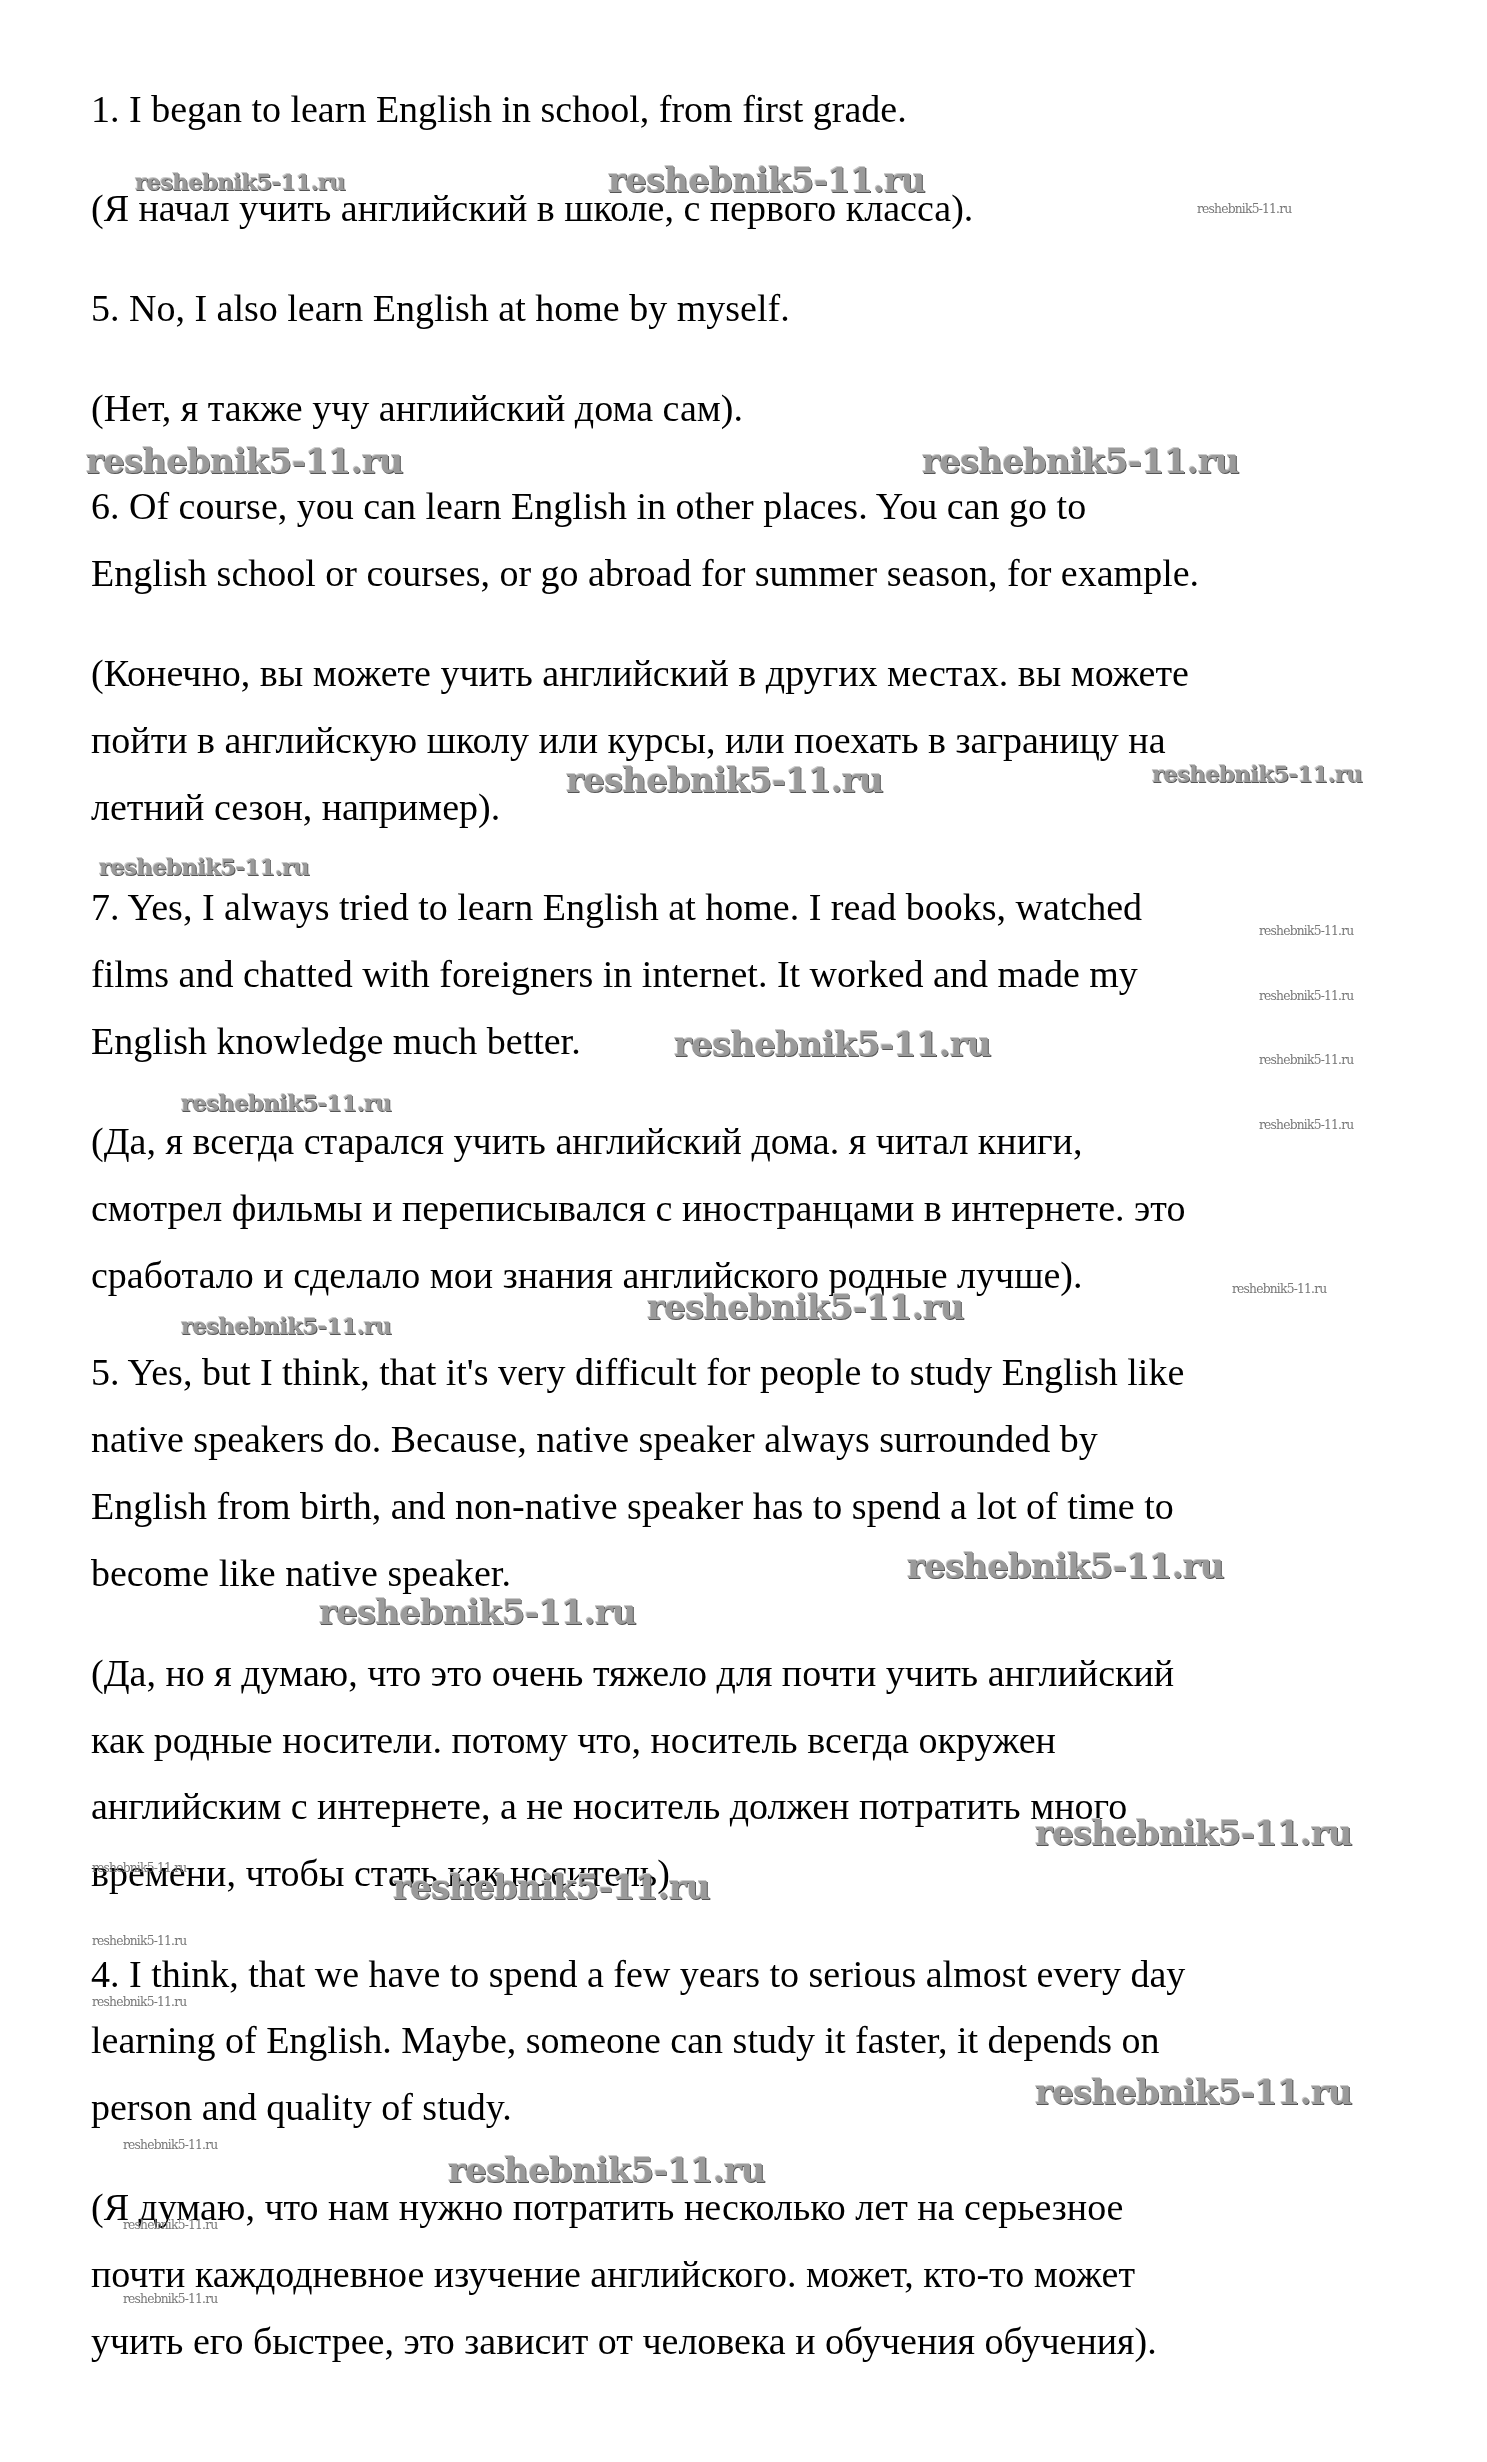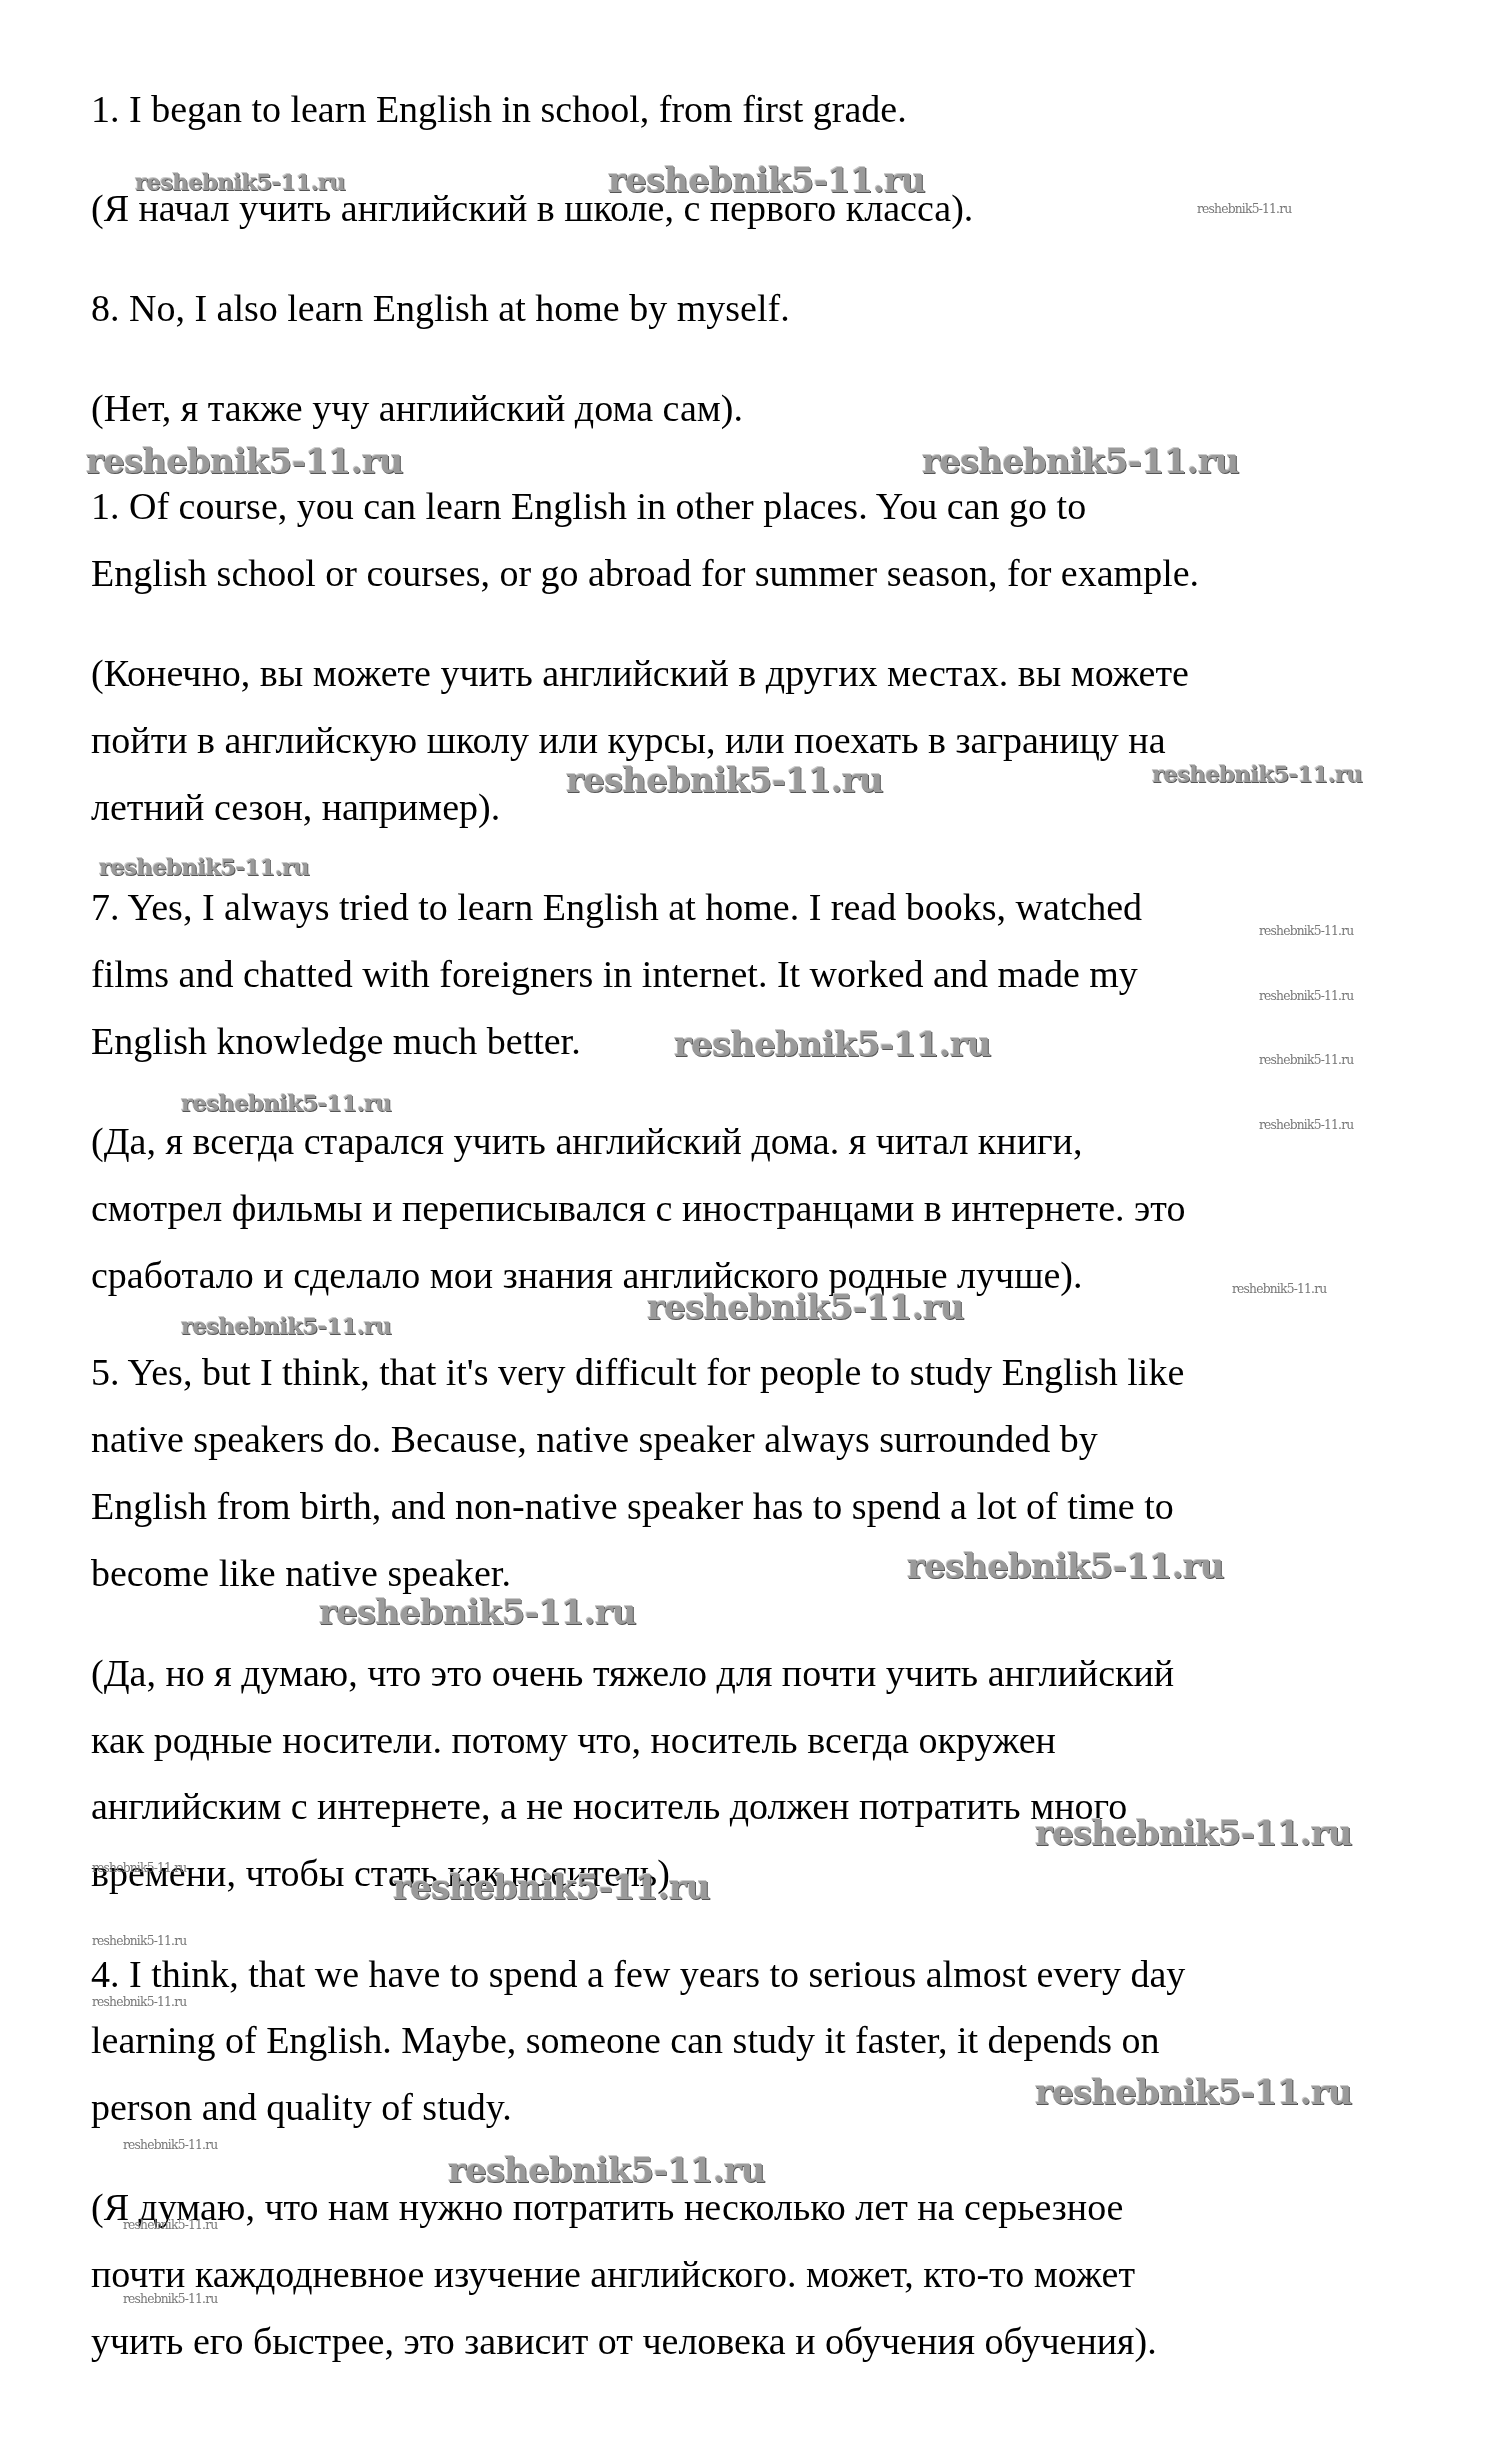--- a/index.html
+++ b/index.html
@@ -12,24 +12,24 @@
   .wm.lg { font-size: 34px; }
   .wm.md { font-size: 23px; }
   .wm.sm { font-size: 12.3px; font-weight: normal; color: #777; text-shadow: none; }
 </style>
 </head>
 <body>
 
 <div class="line" style="top:86px">1. I began to learn English in school, from first grade.</div>
 <div class="line" style="top:185px">(Я начал учить английский в школе, с первого класса).</div>
 
-<div class="line" style="top:285px">8. No, I also learn English at home by myself.</div>
+<div class="line" style="top:285px">5. No, I also learn English at home by myself.</div>
 <div class="line" style="top:385px">(Нет, я также учу английский дома сам).</div>
 
-<div class="line" style="top:483px">1. Of course, you can learn English in other places. You can go to</div>
+<div class="line" style="top:483px">6. Of course, you can learn English in other places. You can go to</div>
 <div class="line" style="top:550px">English school or courses, or go abroad for summer season, for example.</div>
 <div class="line" style="top:650px">(Конечно, вы можете учить английский в других местах. вы можете</div>
 <div class="line" style="top:717px">пойти в английскую школу или курсы, или поехать в заграницу на</div>
 <div class="line" style="top:784px">летний сезон, например).</div>
 
 <div class="line" style="top:884px">7. Yes, I always tried to learn English at home. I read books, watched</div>
 <div class="line" style="top:951px">films and chatted with foreigners in internet. It worked and made my</div>
 <div class="line" style="top:1018px">English knowledge much better.</div>
 <div class="line" style="top:1118px">(Да, я всегда старался учить английский дома. я читал книги,</div>
 <div class="line" style="top:1185px">смотрел фильмы и переписывался с иностранцами в интернете. это</div>

